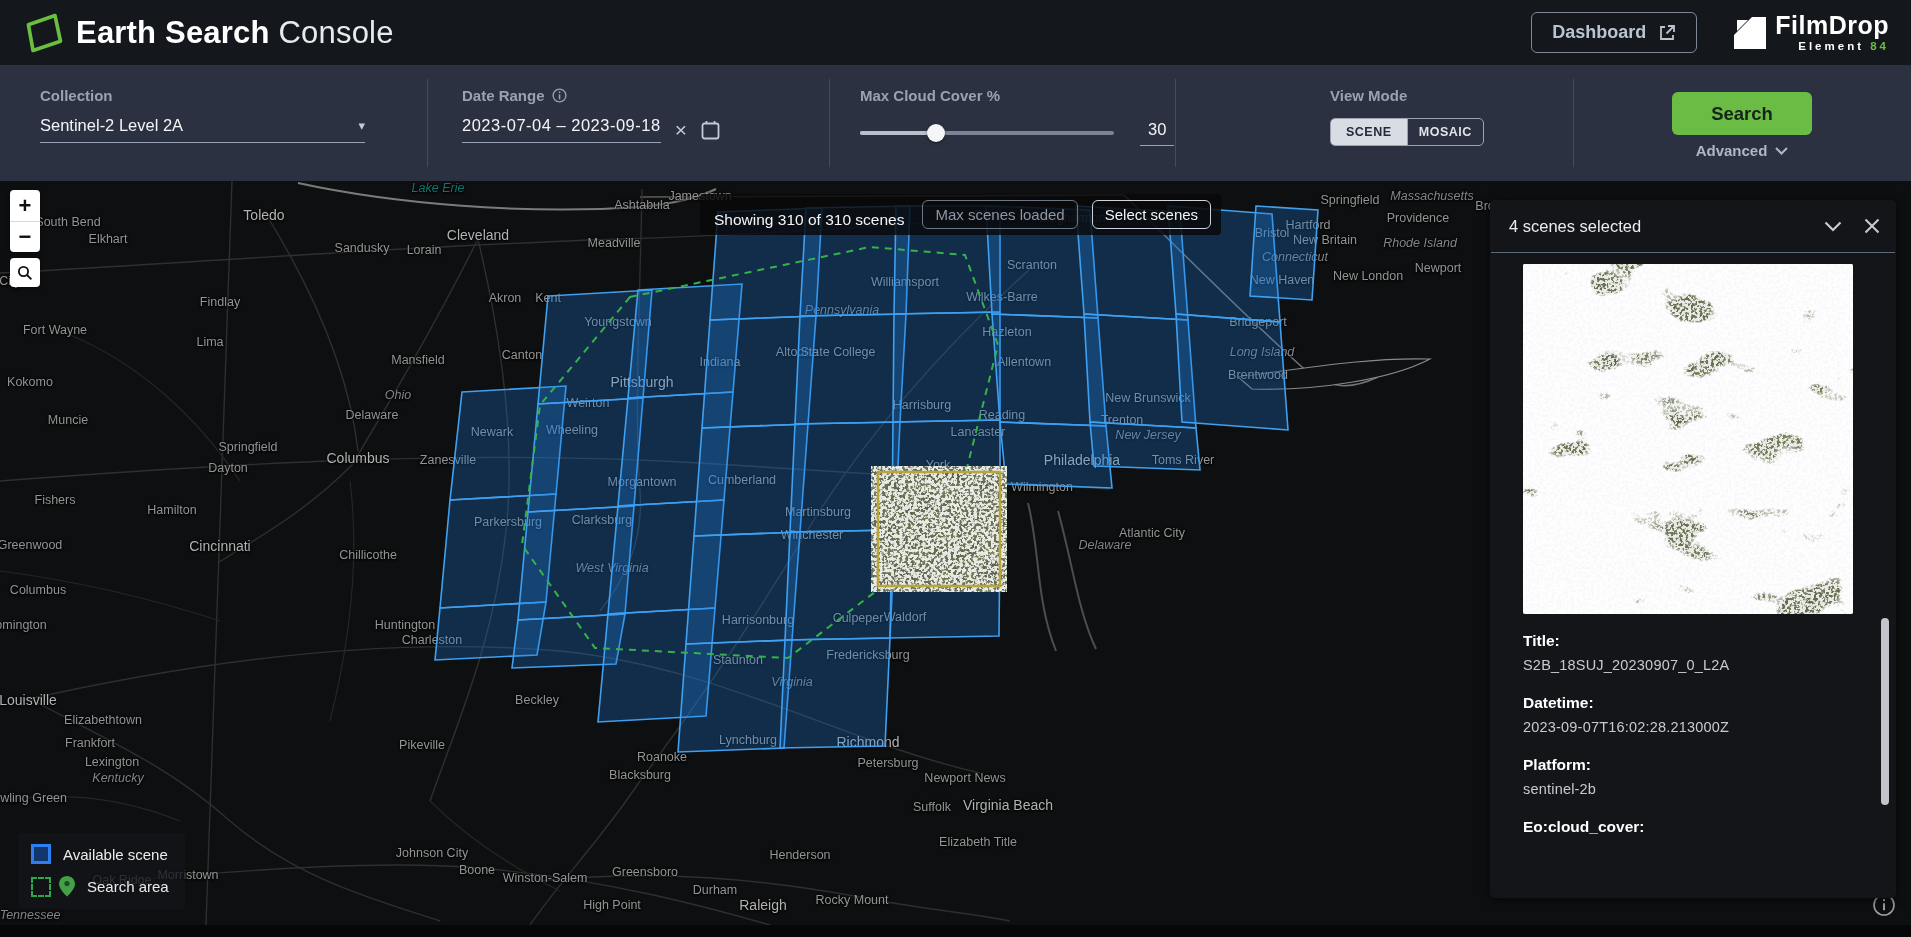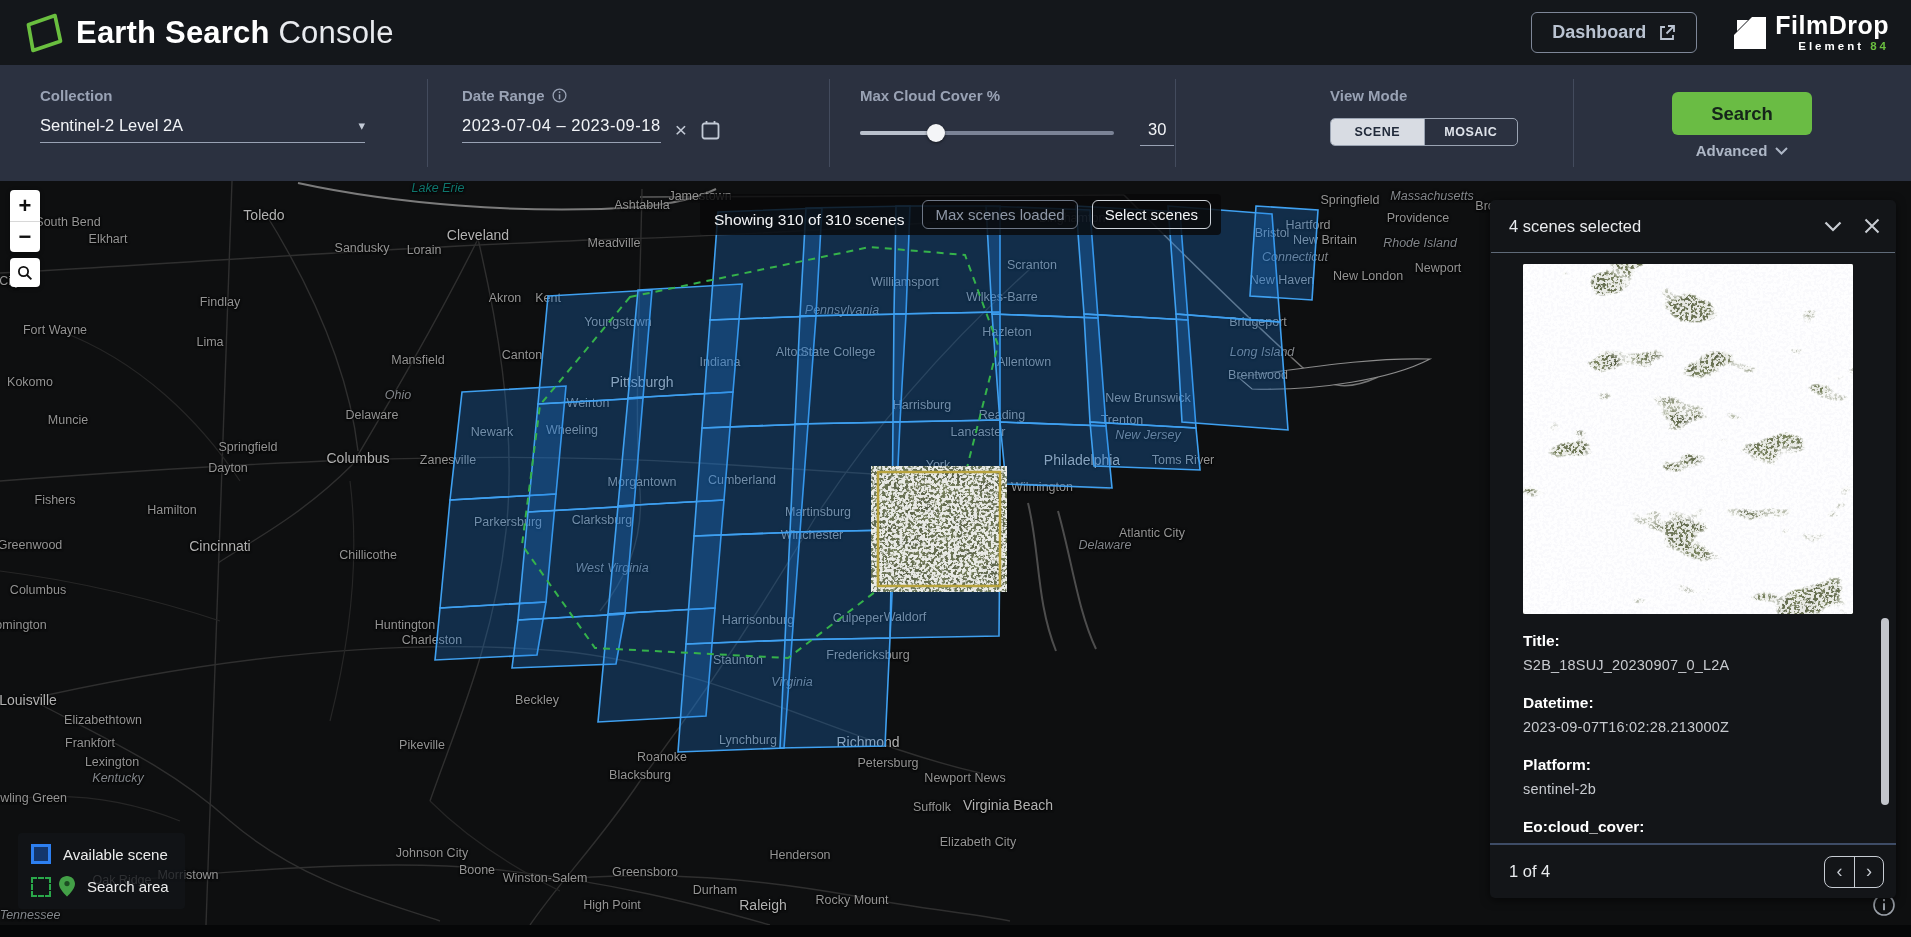--- a/index.html
+++ b/index.html
@@ -37,21 +37,21 @@
   .xicon { color:#c3cad6; font-size:21px; line-height:1; cursor:pointer; }
   .cal { cursor:pointer; display:flex; }
   
   .sliderrow { display:flex; align-items:center; gap:26px; margin-top:16px; }
   .track { position:relative; width:254px; height:4px; border-radius:2px; background:#7b8396; }
   .track .fill { position:absolute; left:0; top:0; bottom:0; background:#b9c0cc; border-radius:2px; }
   .thumb { position:absolute; top:50%; width:18px; height:18px; background:#f4f5f7; border-radius:50%;
     transform:translate(-50%,-50%); box-shadow:0 1px 3px rgba(0,0,0,.5); cursor:pointer; }
   .cloudval { color:#f2f4f7; font-size:16.5px; border-bottom:1px solid #99a2b4; padding:0 8px 6px; }
   
-  .toggle { display:flex; margin-top:14px; border:1px solid #9aa3b2; border-radius:5px; overflow:hidden; width:188px; }
+  .toggle { display:flex; margin-top:14px; border:1px solid #9aa3b2; border-radius:5px; overflow:hidden; width:154px; }
   .tbtn { flex:1; text-align:center; padding:6px 0; font-size:12.5px; font-weight:700; letter-spacing:.5px;
     color:#dfe3ea; cursor:pointer; }
   .tbtn.active { background:#d8dce3; color:#222b3b; }
   .tbtn + .tbtn { border-left:1px solid #9aa3b2; }
   
   .search-btn { position:absolute; left:1672px; top:27px; width:140px; height:43px; background:#6abc44; color:#15251a;
     font-size:18.5px; font-weight:700; border:none; border-radius:6px; cursor:pointer; font-family:inherit; }
   .advanced { position:absolute; left:1672px; top:77px; width:140px; text-align:center; color:#aeb7c6;
     font-size:15px; font-weight:700; cursor:pointer; display:flex; align-items:center; justify-content:center; gap:8px; }
 
@@ -268,21 +268,21 @@
         <span class="maplabel c" style="left: 432px; top: 672px;">Johnson City</span>
         <span class="maplabel c" style="left: 477px; top: 689px;">Boone</span>
         <span class="maplabel s" style="left: 30px; top: 734px;">Tennessee</span>
         <span class="maplabel c" style="left: 545px; top: 697px;">Winston-Salem</span>
         <span class="maplabel c" style="left: 645px; top: 691px;">Greensboro</span>
         <span class="maplabel c" style="left: 612px; top: 724px;">High Point</span>
         <span class="maplabel c" style="left: 715px; top: 709px;">Durham</span>
         <span class="maplabel C" style="left: 763px; top: 724px;">Raleigh</span>
         <span class="maplabel c" style="left: 852px; top: 719px;">Rocky Mount</span>
         <span class="maplabel c" style="left: 800px; top: 674px;">Henderson</span>
-        <span class="maplabel c" style="left: 978px; top: 661px;">Elizabeth City</span>
+        <span class="maplabel c" style="left: 978px; top: 661px;">Elizabeth Title</span>
         <span class="maplabel C" style="left: 1008px; top: 624px;">Virginia Beach</span>
         <span class="maplabel c" style="left: 932px; top: 626px;">Suffolk</span>
         <span class="maplabel c" style="left: 965px; top: 597px;">Newport News</span>
         <span class="maplabel c" style="left: 888px; top: 582px;">Petersburg</span>
         <span class="maplabel C" style="left: 868px; top: 561px;">Richmond</span>
         <span class="maplabel c" style="left: 748px; top: 559px;">Lynchburg</span>
         <span class="maplabel c" style="left: 662px; top: 576px;">Roanoke</span>
         <span class="maplabel c" style="left: 640px; top: 594px;">Blacksburg</span>
         <span class="maplabel c" style="left: 537px; top: 519px;">Beckley</span>
         <span class="maplabel c" style="left: 422px; top: 564px;">Pikeville</span>
@@ -505,24 +505,17 @@
           <div class="mgroup">
             <div class="mlabel">Platform:</div>
             <div class="mvalue">sentinel-2b</div>
           </div>
           <div class="mgroup">
             <div class="mlabel">Eo:cloud_cover:</div>
           </div>
         </div>
       <div class="pscroll"></div>
 
-      <div class="pfoot">
-        <span class="pcount">1 of 4</span>
-        <span class="pnav">
-          <span class="pnavbtn">‹</span>
-          <span class="pnavbtn">›</span>
-        </span>
-      </div>
     </aside>
   </div>
 
   <div class="bottomstrip"></div>
 </div>
 
 </body></html>

